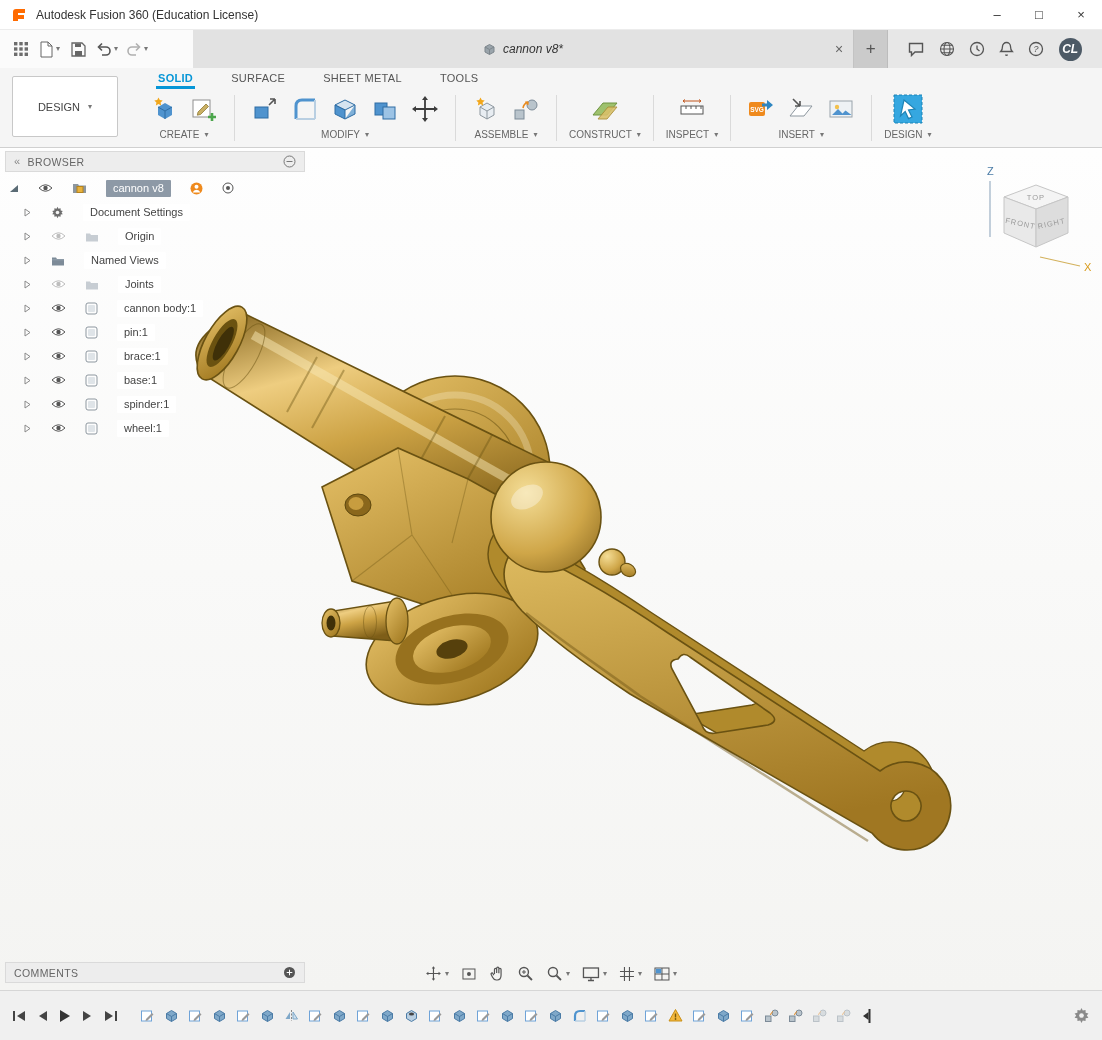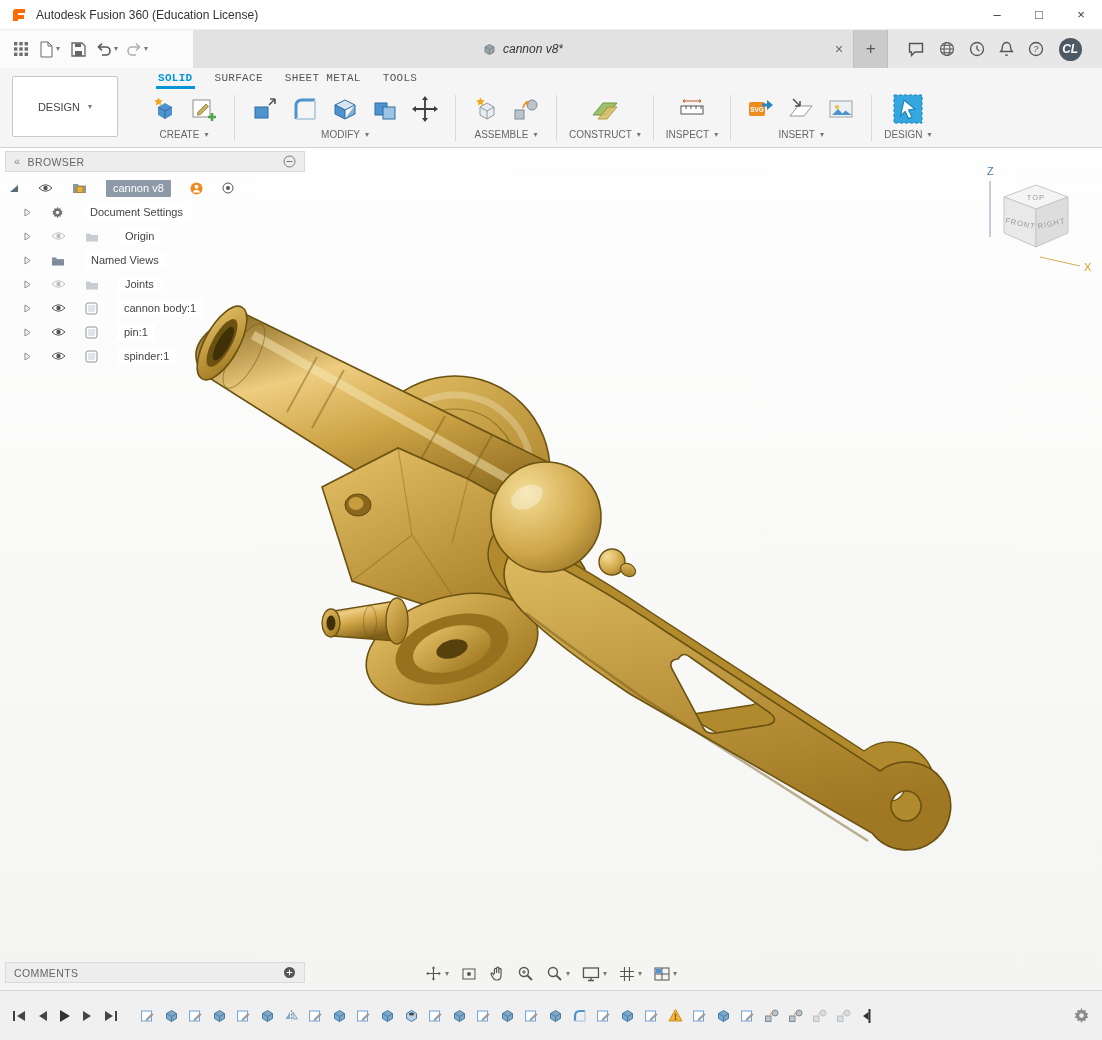--- a/index.html
+++ b/index.html
@@ -38,21 +38,21 @@
   .avatar { width:23px; height:23px; border-radius:50%; background:#4d5a66; color:#fff;
             font-size:12px; font-weight:bold; display:flex; align-items:center;
             justify-content:center; cursor:pointer; }
 
   
   .ribbon { height:80px; background:#f5f5f5; border-bottom:1px solid #d0d0d0; display:flex; }
   .design-btn { width:106px; margin:8px 12px 10px 12px; background:#fff; border:1px solid #c8c8c8;
                 border-radius:2px; display:flex; align-items:center; justify-content:center;
                 gap:8px; font-size:11px; color:#444; cursor:pointer; }
   .ribbon-right { flex:1; display:flex; flex-direction:column; min-width:0; }
-  .ribbon-tabs { height:25px; display:flex; align-items:flex-end; gap:18px; padding-left:26px;font-family:Liberation Mono, monospace; }
+  .ribbon-tabs { height:25px; display:flex; align-items:flex-end; gap:34px; padding-left:26px; }
   .ribbon-tab { font-size:11px; color:#555; padding:4px 2px 5px; letter-spacing:.3px; cursor:pointer; }
   .ribbon-tab.active { color:#0696D7; font-weight:bold; border-bottom:3px solid #0696D7; padding-bottom:2px; }
   .ribbon-tools { flex:1; display:flex; align-items:stretch; padding-left:4px; }
   .tool-group { display:flex; flex-direction:column; align-items:center; justify-content:center;
                 padding:2px 12px 0; }
   .tool-icons { flex:1; display:flex; align-items:center; gap:4px; }
   .tool-btn { width:36px; height:36px; display:flex; align-items:center; justify-content:center;
               background:none; border:none; padding:0; cursor:pointer; }
   .group-label { font-size:10px; color:#666; display:flex; align-items:center; gap:5px;
                  padding:2px 0 7px; cursor:pointer; }
@@ -678,21 +678,81 @@
                 <path d="M1 5 Q7.5 -1.5 14 5 Q7.5 11.5 1 5Z" fill="#fff" stroke="#555"></path>
                 <circle cx="7.5" cy="5" r="2.2" fill="#555"></circle>
               </svg>
             </span>
             <span class="icon">
               <svg width="13" height="13" viewBox="0 0 13 13">
                 <rect x="1" y="1" width="11" height="11" rx="2" fill="#fdfdfd" stroke="#8d979f"></rect>
                 <rect x="3" y="3" width="7" height="7" rx="1" fill="#dfe4e8"></rect>
               </svg>
             </span>
+            <span class="chip">brace:1</span>
+          </div>
+          <div class="tree-row child">
+    <span class="icon expander">
+              <svg width="7" height="9" viewBox="0 0 7 9">
+                <path d="M1 1 L6 4.5 L1 8 Z" fill="none" stroke="#8a8a8a"></path>
+              </svg>
+            </span>
+    <span class="icon">
+              <svg width="15" height="10" viewBox="0 0 15 10">
+                <path d="M1 5 Q7.5 -1.5 14 5 Q7.5 11.5 1 5Z" fill="#fff" stroke="#555"></path>
+                <circle cx="7.5" cy="5" r="2.2" fill="#555"></circle>
+              </svg>
+            </span>
+            <span class="icon">
+              <svg width="13" height="13" viewBox="0 0 13 13">
+                <rect x="1" y="1" width="11" height="11" rx="2" fill="#fdfdfd" stroke="#8d979f"></rect>
+                <rect x="3" y="3" width="7" height="7" rx="1" fill="#dfe4e8"></rect>
+              </svg>
+            </span>
+            <span class="chip">base:1</span>
+          </div>
+          <div class="tree-row child">
+    <span class="icon expander">
+              <svg width="7" height="9" viewBox="0 0 7 9">
+                <path d="M1 1 L6 4.5 L1 8 Z" fill="none" stroke="#8a8a8a"></path>
+              </svg>
+            </span>
+    <span class="icon">
+              <svg width="15" height="10" viewBox="0 0 15 10">
+                <path d="M1 5 Q7.5 -1.5 14 5 Q7.5 11.5 1 5Z" fill="#fff" stroke="#555"></path>
+                <circle cx="7.5" cy="5" r="2.2" fill="#555"></circle>
+              </svg>
+            </span>
+            <span class="icon">
+              <svg width="13" height="13" viewBox="0 0 13 13">
+                <rect x="1" y="1" width="11" height="11" rx="2" fill="#fdfdfd" stroke="#8d979f"></rect>
+                <rect x="3" y="3" width="7" height="7" rx="1" fill="#dfe4e8"></rect>
+              </svg>
+            </span>
             <span class="chip">spinder:1</span>
+          </div>
+          <div class="tree-row child">
+    <span class="icon expander">
+              <svg width="7" height="9" viewBox="0 0 7 9">
+                <path d="M1 1 L6 4.5 L1 8 Z" fill="none" stroke="#8a8a8a"></path>
+              </svg>
+            </span>
+    <span class="icon">
+              <svg width="15" height="10" viewBox="0 0 15 10">
+                <path d="M1 5 Q7.5 -1.5 14 5 Q7.5 11.5 1 5Z" fill="#fff" stroke="#555"></path>
+                <circle cx="7.5" cy="5" r="2.2" fill="#555"></circle>
+              </svg>
+            </span>
+            <span class="icon">
+              <svg width="13" height="13" viewBox="0 0 13 13">
+                <rect x="1" y="1" width="11" height="11" rx="2" fill="#fdfdfd" stroke="#8d979f"></rect>
+                <rect x="3" y="3" width="7" height="7" rx="1" fill="#dfe4e8"></rect>
+              </svg>
+            </span>
+            <span class="chip">wheel:1</span>
           </div>
         </div>
     </div>
 
     <svg class="viewcube" width="122" height="118" viewBox="0 0 122 118">
       <line x1="16" y1="76" x2="16" y2="20" stroke="#9bb0c4" stroke-width="1.2"></line>
       <text x="13" y="14" font-size="11" fill="#4a7ba6">Z</text>
       <line x1="66" y1="96" x2="106" y2="105" stroke="#d3b15c" stroke-width="1.2"></line>
       <text x="110" y="110" font-size="11" fill="#d89c1e">X</text>
       <polygon points="30,36 62,24 94,36 62,48" fill="#f4f4f4" stroke="#c6c6c6"></polygon>

